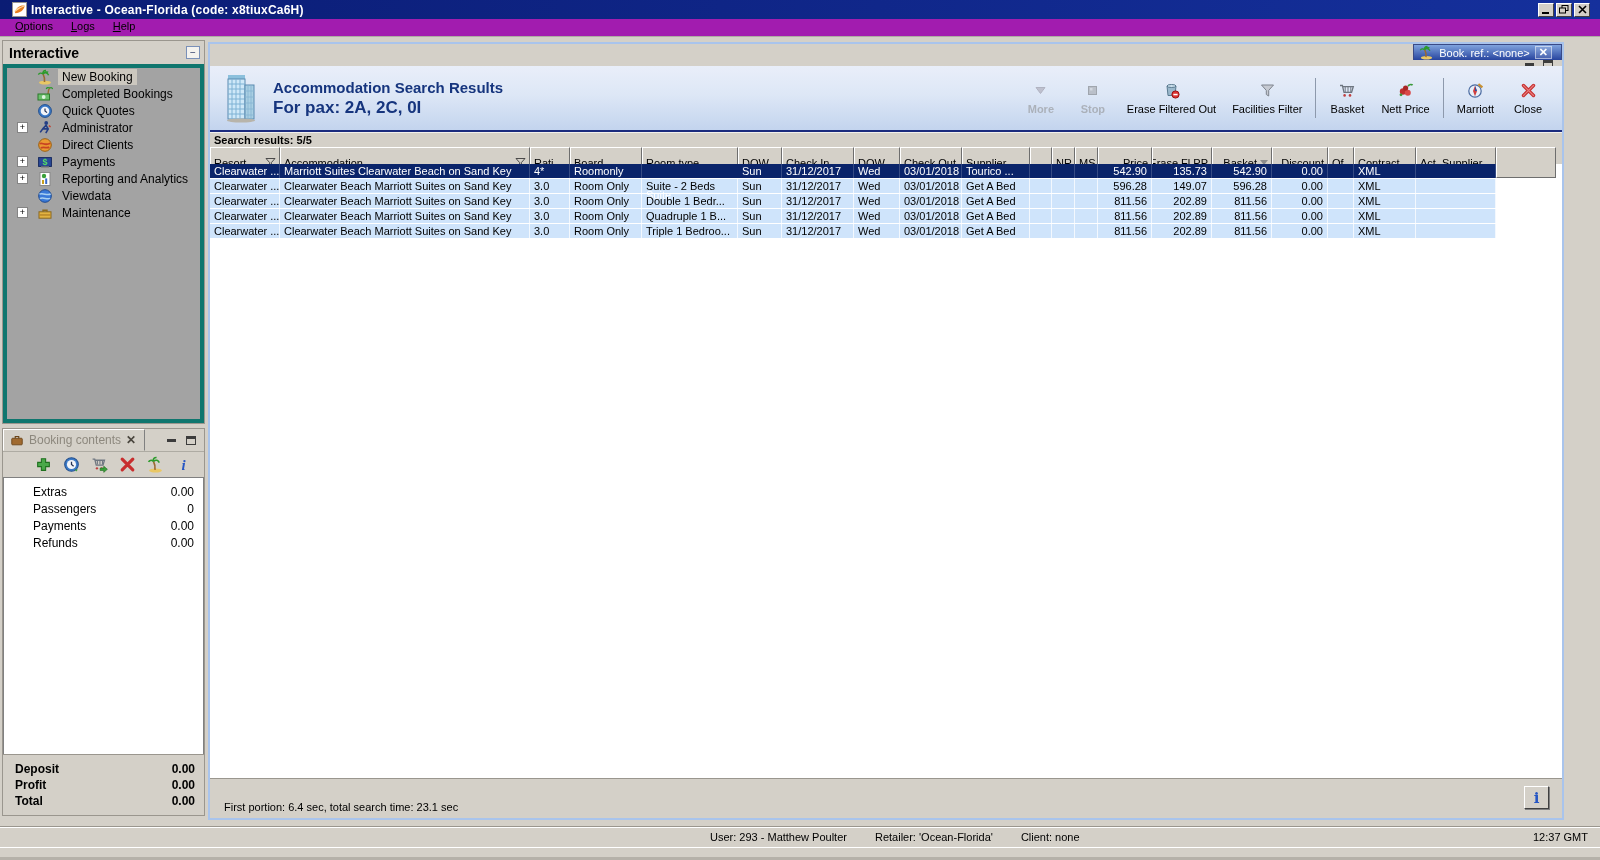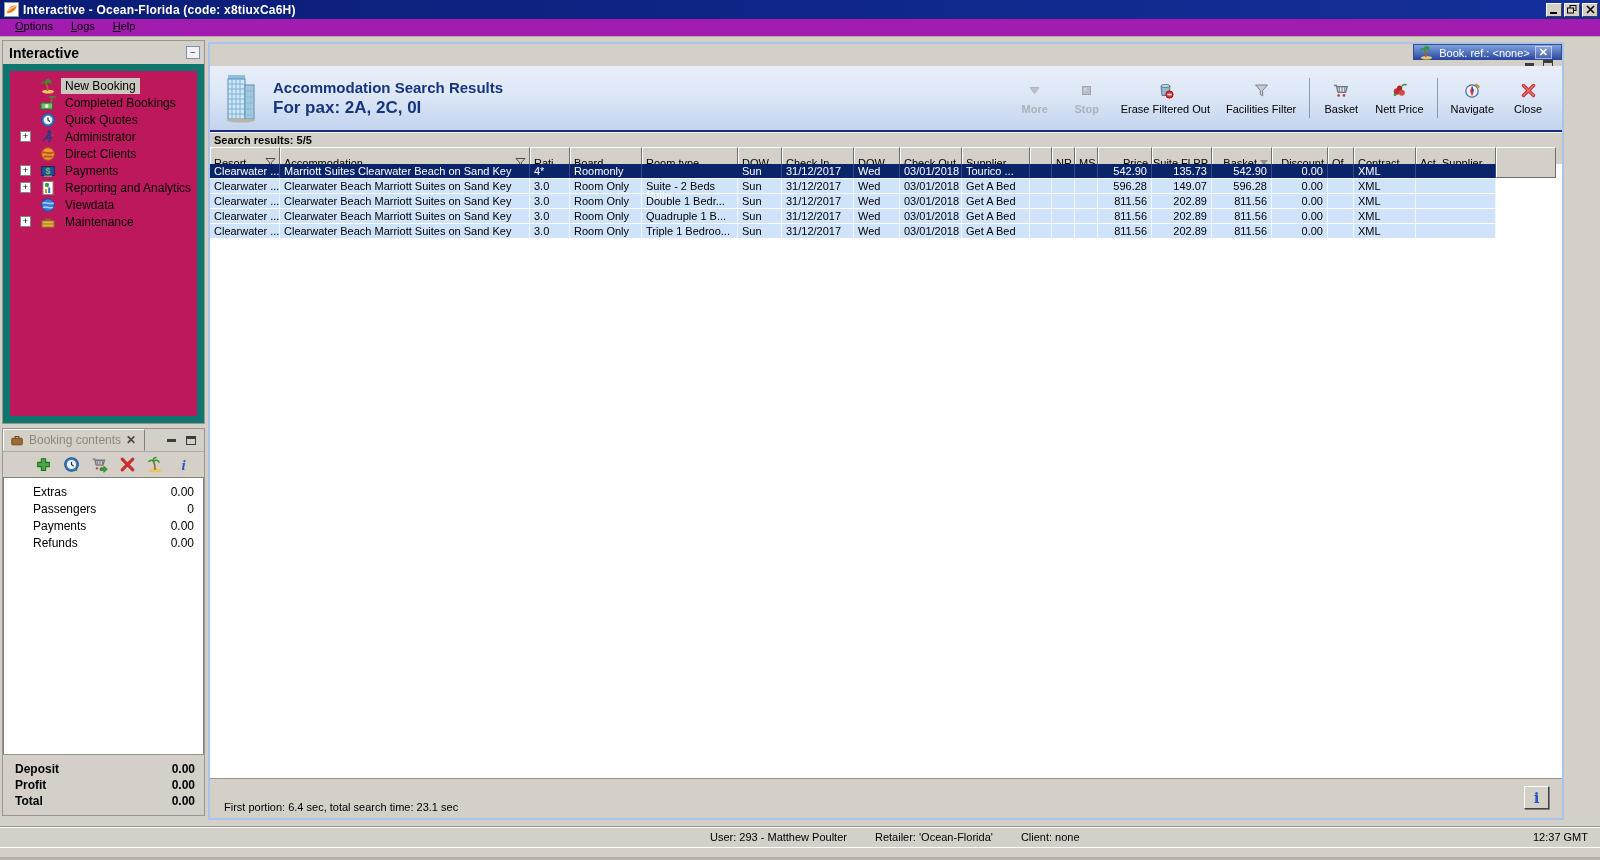--- a/index.html
+++ b/index.html
@@ -1,42 +1,42 @@
 <!DOCTYPE html>
 <html><head>
 <meta charset="utf-8">
 <style>
   * { margin:0; padding:0; box-sizing:border-box; }
   html,body { width:1600px; height:860px; overflow:hidden; }
   body { font-family:"Liberation Sans", sans-serif; font-size:11px; background:#d4d0c8; position:relative; color:#000; }
 
   
   .titlebar { position:absolute; left:0; top:0; width:1600px; height:19px;
-    background:linear-gradient(90deg,#0a1c74,#15309c); display:flex; align-items:center; padding:0 2px; }
+    background:linear-gradient(90deg,#0a1c74,#15309c); display:flex; align-items:center; padding:0 10px; }
   .title-icon { width:15px; height:15px; margin:0 4px 0 2px; display:inline-block; }
   .title-text { color:#fff; font-weight:bold; font-size:12px; letter-spacing:.2px; }
   .win-controls { margin-left:auto; display:flex; gap:2px; }
   .winbtn { width:16px; height:14px; background:#d4d0c8; border:1px solid; border-color:#fff #404040 #404040 #fff;
     display:flex; align-items:center; justify-content:center; padding:0; cursor:default; }
   .winbtn svg { display:block; }
 
   
   .menubar { position:absolute; left:0; top:19px; width:1600px; height:18px; background:#a21caf;
     display:flex; align-items:flex-start; padding-left:6px; border-bottom:1px solid #aeaba3; }
   .menu-item { padding:1px 9px 2px 9px; }
   .menu-item u { text-decoration:underline; }
 
   
   .sidebar { position:absolute; left:2px; top:40px; width:203px; height:384px;
     background:#d4d0c8; border:1px solid #9a968e; display:flex; flex-direction:column; }
   .sidebar-header { height:23px; display:flex; align-items:center; padding:0 4px 0 6px;
     font-size:14px; font-weight:bold; }
   .collapse-btn { margin-left:auto; width:14px; height:13px; background:#f4f2ee; border:1px solid #7a90b8;
     font-size:10px; line-height:10px; text-align:center; color:#33406a; padding:0; }
-  .tree { flex:1; background:#be185d; border:7px solid #0f766e; overflow:hidden; padding-top:6px; }
+  .tree { flex:1; background:#a3a3a3; border:4px solid #0f766e; overflow:hidden; padding-top:0; }
   .tree-item { height:17px; display:flex; align-items:center; padding-left:10px; }
   .tree-item.selected .tree-label-wrap { background:#ccc8bf; }
   .expander { width:11px; height:11px; border:1px solid #848484; background:#fff; color:#000;
     font-size:9px; line-height:9px; text-align:center; margin-right:9px; flex:0 0 11px; }
   .expander.hidden { visibility:hidden; }
   .tree-ic { width:16px; height:16px; margin-right:5px; flex:0 0 16px; }
   .tree-ic svg, .ic svg { width:100%; height:100%; display:block; }
   .tree-label-wrap { padding:1px 4px; font-size:12px; white-space:nowrap; }
 
   
@@ -406,21 +406,21 @@
               <circle cx="11.8" cy="11.8" r="3" fill="#da4848"></circle>
               <circle cx="9.6" cy="7" r="2.6" fill="#a82626"></circle>
               <circle cx="5" cy="13.8" r="1.4" fill="#3a9a3a"></circle>
             </svg></span><div class="tb-label">Nett Price</div></div>
         <div class="tb-sep"></div>
         <div class="tb-item"><span class="ic"><svg viewBox="0 0 19 19">
               <circle cx="9" cy="10" r="6.2" fill="#e7eff8" stroke="#4a6aa0" stroke-width="1.2"></circle>
               <path d="M9 4.8 L11 10 L9 15.2 L7 10 Z" fill="#d04040"></path>
               <path d="M9 4.8 L11 10 L9 10 Z" fill="#3050a0"></path>
               <path d="M12.4 3.2 L16.4 6.4" stroke="#c89030" stroke-width="2.2"></path>
-            </svg></span><div class="tb-label">Navigate</div></div>
+            </svg></span><div class="tb-label">Marriott</div></div>
         <div class="tb-item"><span class="ic"><svg viewBox="0 0 19 19">
               <path d="M4.5 4.5 L14.5 14.5 M14.5 4.5 L4.5 14.5" stroke="#c62f2f" stroke-width="3.4" stroke-linecap="round"></path>
               <path d="M4.5 4.5 L14.5 14.5 M14.5 4.5 L4.5 14.5" stroke="#e87c7c" stroke-width="1.2" stroke-linecap="round"></path>
             </svg></span><div class="tb-label">Close</div></div>
       </span>
   </div>
 
   <div class="results-label">Search results: 5/5</div>
 
   <div class="thead" id="thead">
@@ -466,21 +466,21 @@
       <div class="th" style="width: 23px;">
         <span class="th-lab">NR</span>
       </div>
       <div class="th" style="width: 23px;">
         <span class="th-lab">MS</span>
       </div>
       <div class="th right" style="width: 54px;">
         <span class="th-lab">Price</span>
       </div>
       <div class="th right" style="width: 60px;">
-        <span class="th-lab">Suite.Fl.PP</span>
+        <span class="th-lab">Erase.Fl.PP</span>
       </div>
       <div class="th right" style="width: 60px;">
         <span class="th-lab">Basket</span>
         <span class="sortarrow"></span>
       </div>
       <div class="th right" style="width: 56px;">
         <span class="th-lab">Discount</span>
       </div>
       <div class="th" style="width: 26px;">
         <span class="th-lab">Of</span>

